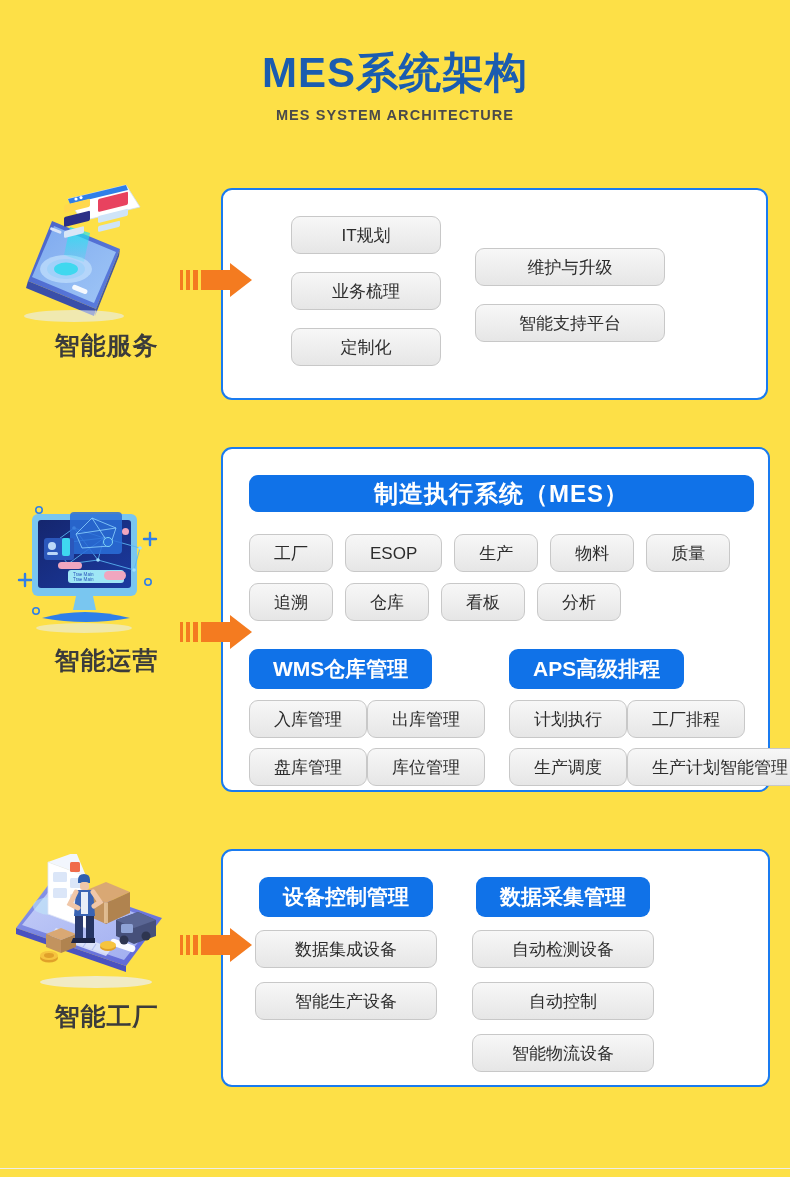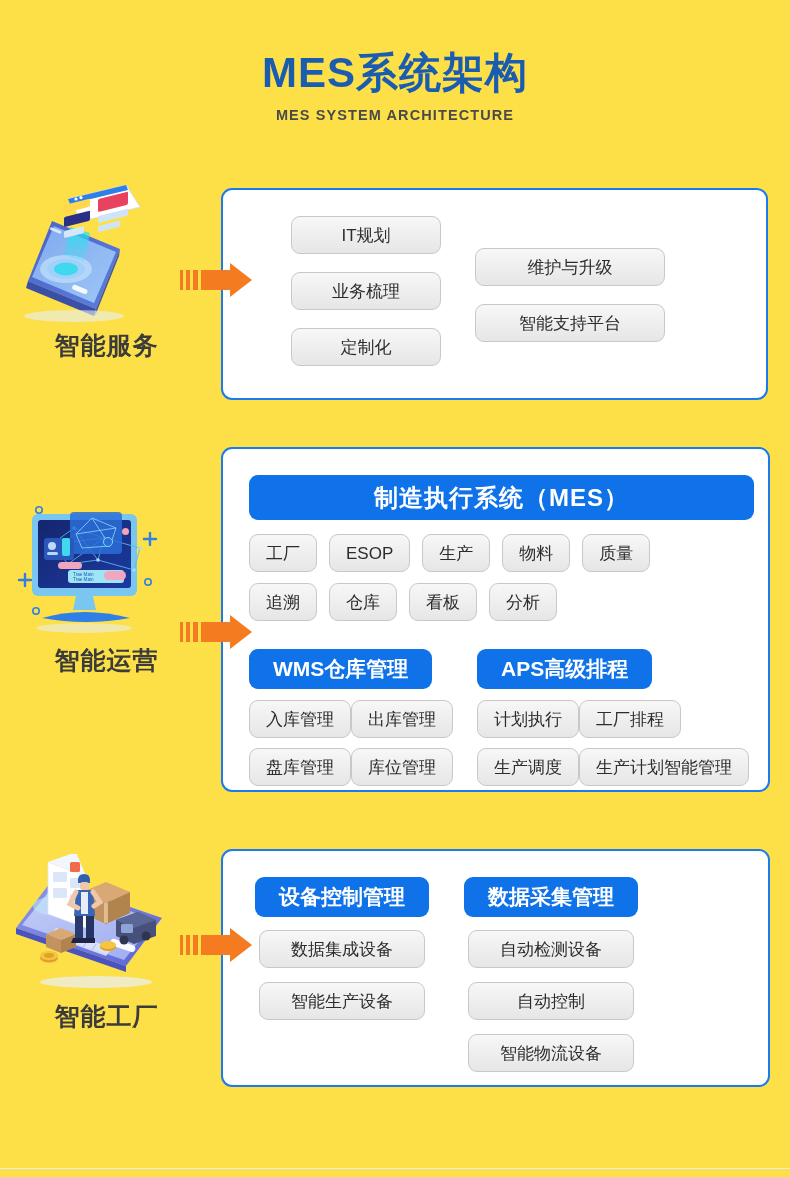--- a/index.html
+++ b/index.html
@@ -132,39 +132,39 @@
   .tag {
     display: inline-flex;
     align-items: center;
     justify-content: center;
     background: linear-gradient(to bottom, #f7f7f7 0%, #efefef 48%, #e6e6e6 100%);
     border: 1px solid #c8c8c8;
     border-radius: 9px;
     color: #2c2c2c;
     font-size: 17px;
     line-height: 1;
-    padding: 0 16px;
+    padding: 0 24px;
     height: 38px;
     white-space: nowrap;
   }
 
   
   .bluebar {
     display: inline-flex;
     align-items: center;
     justify-content: center;
     background: #1072e8;
     color: #ffffff;
     border-radius: 9px;
     font-weight: bold;
     white-space: nowrap;
   }
   .bluebar-wide {
     width: 505px;
-    height: 45px;
+    height: 37px;
     font-size: 24px;
     letter-spacing: 1px;
   }
   .bluebar-mid {
     height: 40px;
     font-size: 21px;
     padding: 0 24px;
   }
 
   
@@ -189,21 +189,21 @@
 
   
   .s3-cols {
     position: absolute;
     left: 32px; top: 26px;
     display: flex;
     gap: 35px;
   }
   .s3-col { display: flex; flex-direction: column; align-items: center; }
   .s3-col .bluebar-mid { margin-bottom: 13px; }
-  .s3-col .tag { margin-bottom: 14px; width: 166px; display: flex; }
+  .s3-col .tag { margin-bottom: 14px; width: 182px; display: flex; }
 
   
   .footer-rule {
     position: absolute;
     left: 0; bottom: 8px;
     width: 790px;
     height: 1px;
     background: #ececec;
   }
 

